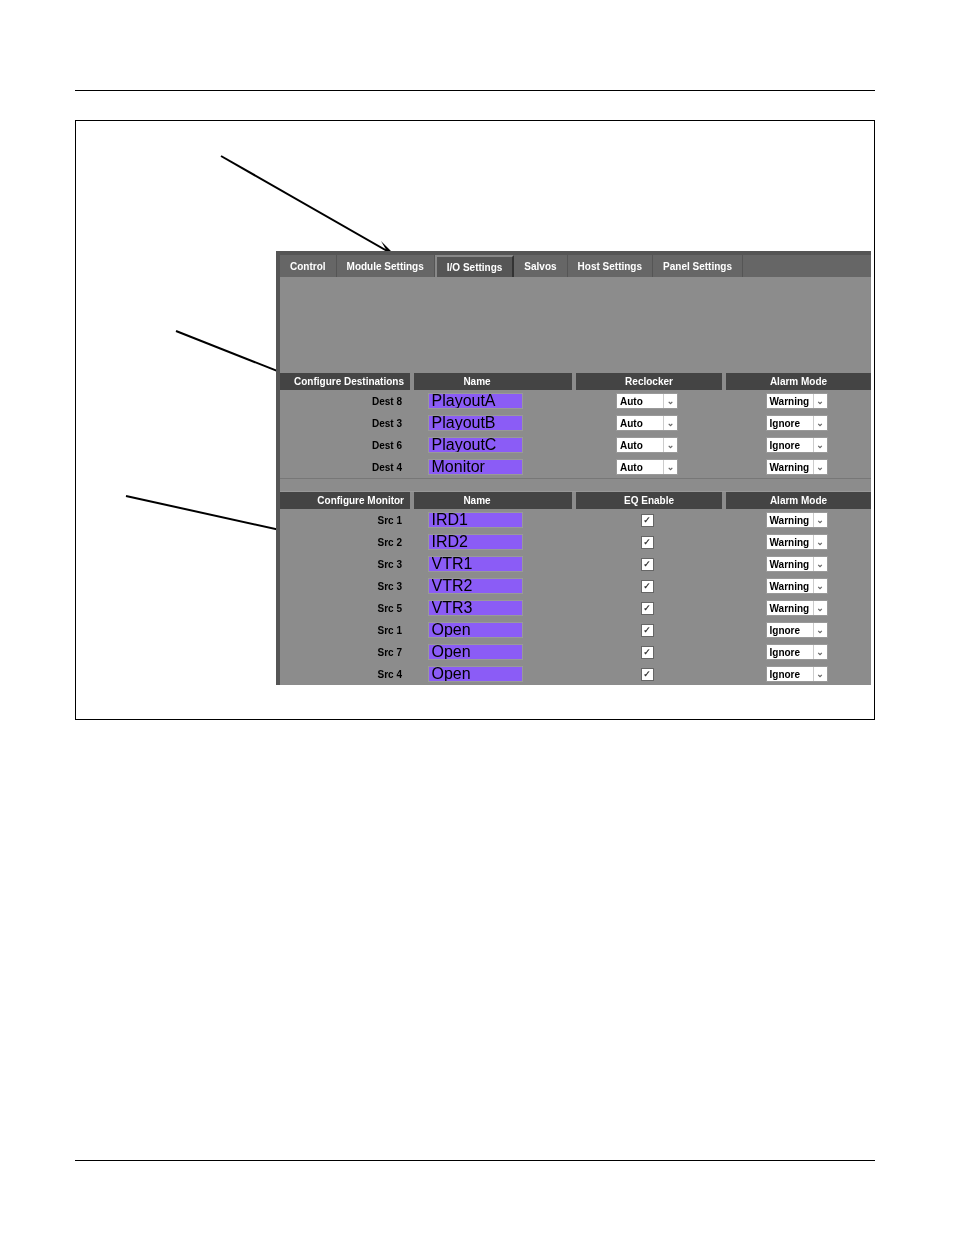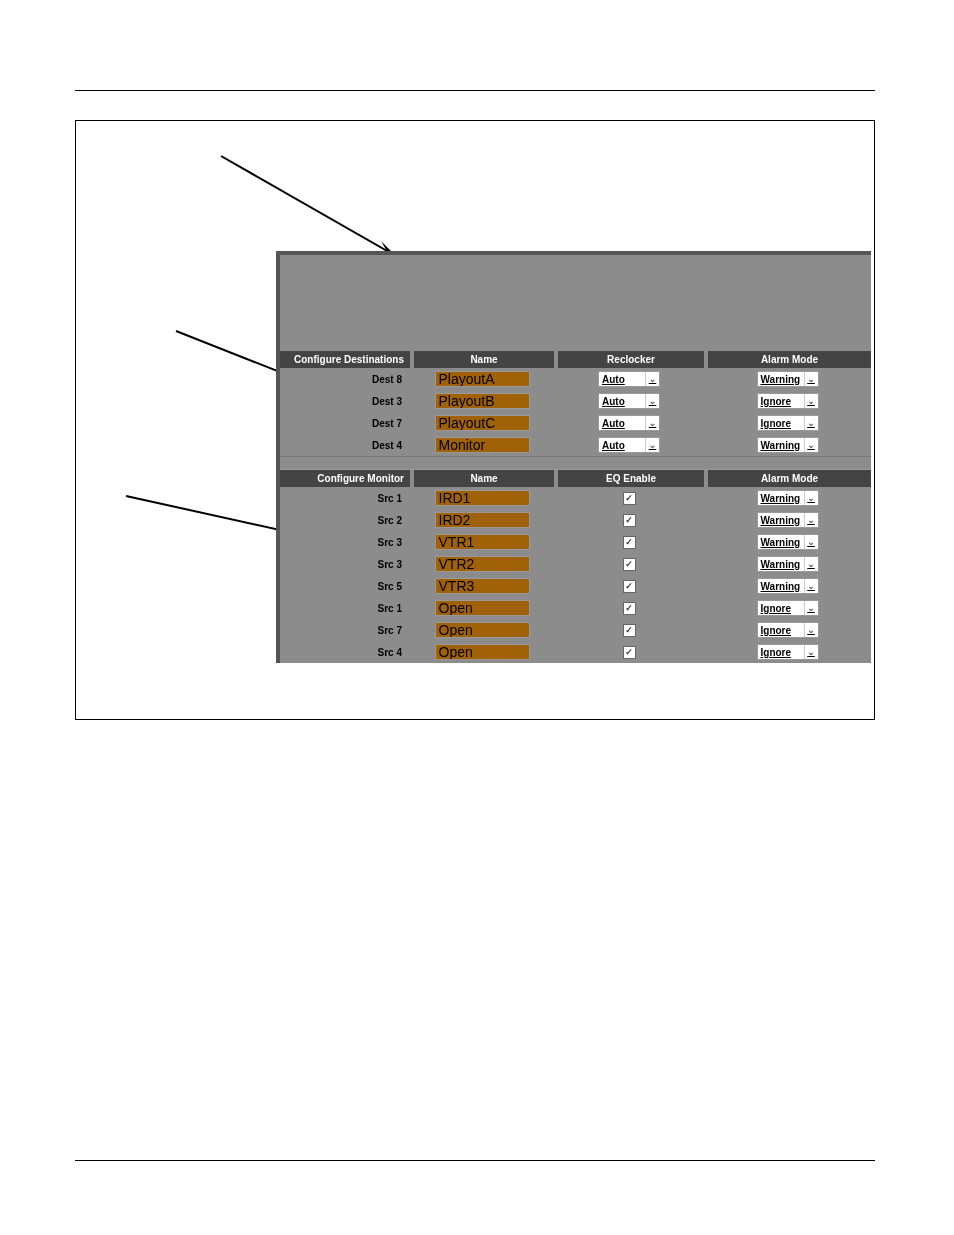--- a/index.html
+++ b/index.html
@@ -76,50 +76,49 @@
     color: #fff;
     font-weight: bold;
   }
   .row-band {
     background: #8c8c8c;
     height: 22px;
     color: #000;
     font-weight: bold;
   }
   .col-label { width: 130px; text-align: right; padding-right: 8px; }
-  .col-name  { width: 144px; display:flex; justify-content:center; }
-  .col-mid   { width: 150px; display:flex; justify-content:center; }
+  .col-name  { width: 130px; display:flex; justify-content:center; }
+  .col-mid   { width: 150px; display:flex; justify-content:center;margin-left:32px; }
   .col-alarm { flex: 1; display:flex; justify-content:center; }
   .header-band .col-label { text-align: right; padding-right: 6px; }
   .header-band .col-name,
   .header-band .col-mid,
   .header-band .col-alarm {
     border-left: 4px solid #8c8c8c;
     height: 100%;
     display: flex;
     align-items: center;
     justify-content: center;
   }
   .txt-input {
     width: 95px;
     height: 16px;
-    font-size: 14px;
+    font-size: 16px;
     border: 1px solid #999;
-    background: #a16207;
+    background: #8b5cf6;
     padding: 0 3px;
   }
   .select {
     display: flex;
     width: 62px;
     height: 16px;
     border: 1px solid #999;
     background: #fff;
     font-size: 10px;
     align-items: center;
-    text-decoration: underline;
   }
   .select .val { flex: 1; padding: 0 3px; }
   .select .arrow {
     width: 14px;
     height: 100%;
     border-left: 1px solid #ccc;
     display: flex;
     align-items: center;
     justify-content: center;
     color: #666;
@@ -155,20 +154,28 @@
   <svg class="arrow-svg" style="top:205px;left:95px" width="210" height="90">
     <line x1="5" y1="5" x2="195" y2="80" stroke="#000" stroke-width="2"></line>
     <polygon points="195,80 178,67 186,78 174,78" fill="#000"></polygon>
   </svg>
   <svg class="arrow-svg" style="top:370px;left:45px" width="260" height="70">
     <line x1="5" y1="5" x2="245" y2="58" stroke="#000" stroke-width="2"></line>
     <polygon points="245,58 228,47 236,56 225,58" fill="#000"></polygon>
   </svg>
 
   <div class="app">
+    <div class="tabs">
+      <div class="tab">Control</div>
+      <div class="tab">Module Settings</div>
+      <div class="tab active">I/O Settings</div>
+      <div class="tab">Salvos</div>
+      <div class="tab">Host Settings</div>
+      <div class="tab">Panel Settings</div>
+    </div>
 
     <div class="content-area">
 
       <div class="band header-band">
         <div class="col-label">Configure Destinations</div>
         <div class="col-name">Name</div>
         <div class="col-mid">Reclocker</div>
         <div class="col-alarm">Alarm Mode</div>
       </div>
       <div id="dest-rows">
@@ -202,21 +209,21 @@
               </div>
             </div>
             <div class="col-alarm">
               <div class="select">
                 <span class="val">Ignore</span>
                 <span class="arrow">⌄</span>
               </div>
             </div>
           </div>
           <div class="band row-band">
-            <div class="col-label">Dest 7</div>
+            <div class="col-label">Dest 6</div>
             <div class="col-name">
               <input class="txt-input" value="PlayoutC" style="">
             </div>
             <div class="col-mid">
               <div class="select">
                 <span class="val">Auto</span>
                 <span class="arrow">⌄</span>
               </div>
             </div>
             <div class="col-alarm">

